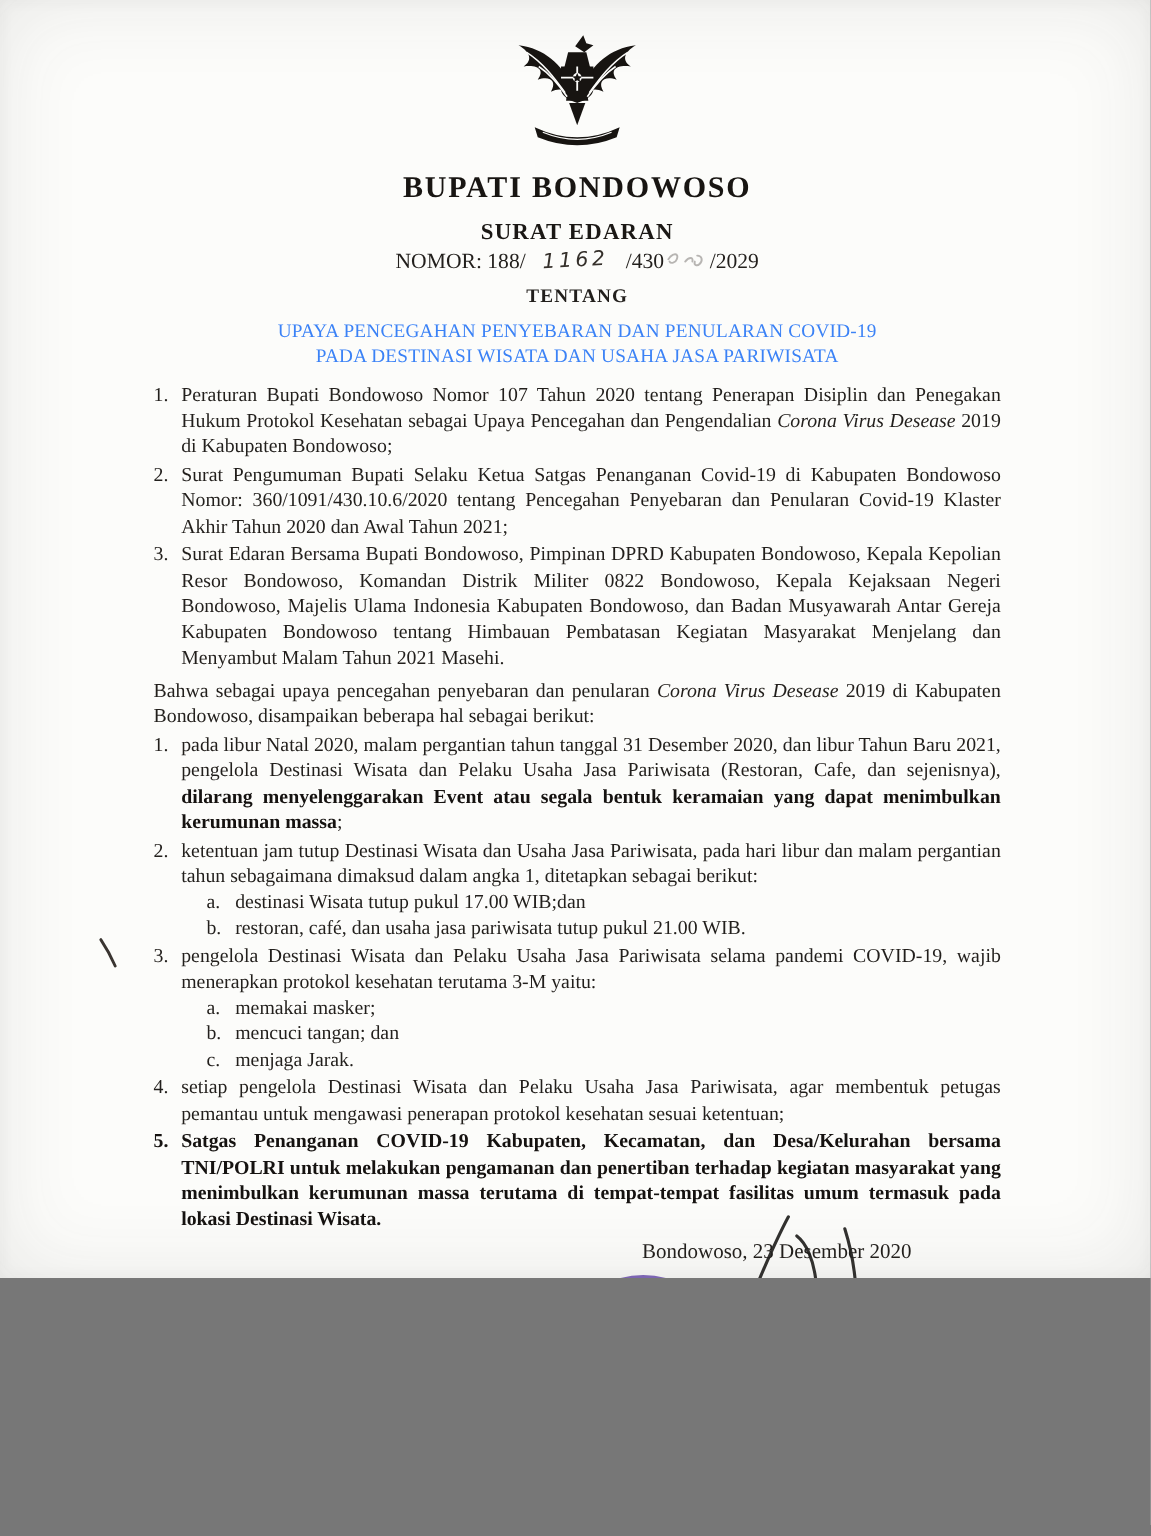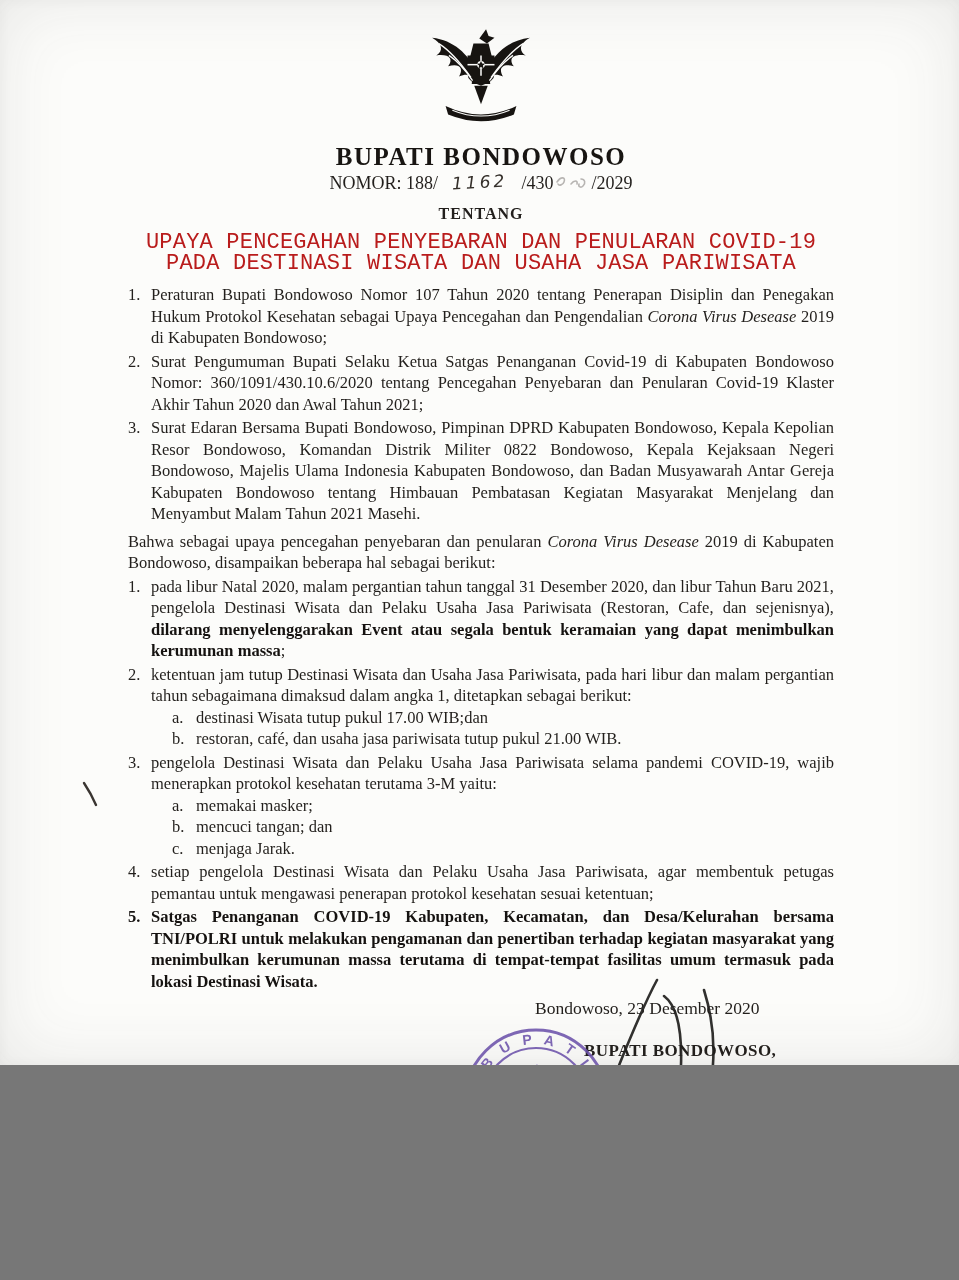--- a/index.html
+++ b/index.html
@@ -21,21 +21,21 @@
   .office { font-size:25px; font-weight:bold; letter-spacing:1.5px; margin-top:3px; color:#181512; }
   .doctype { font-size:19px; font-weight:bold; letter-spacing:1px; margin-top:12px; color:#1b1815; }
   .nomor { font-size:18px; margin-top:2px; white-space:nowrap; }
   .nomor .hand {
     display:inline-block; font-family:"DejaVu Sans", sans-serif; font-size:17px;
     letter-spacing:3px; transform:rotate(-3deg) translateY(-1px);
     margin:0 14px; color:#35302b; font-style:italic;
   }
   .nomor .scribble { display:inline-block; width:34px; height:18px; vertical-align:-3px; margin:0 2px; opacity:.38; }
   .tentang { font-size:16px; font-weight:bold; letter-spacing:1px; margin-top:11px; }
-  .title { font-size:22px; line-height:21px; margin-top:9px; letter-spacing:.2px; color:#b91c1c;font-family:Liberation Mono, monospace; }
+  .title { font-size:16px; line-height:21px; margin-top:9px; letter-spacing:.2px; color:#3b82f6; }
 
   
   .body-block { margin-top:10px; font-size:16.5px; line-height:21.5px; }
   .dasar-label { margin-bottom:1px; }
   .num-item { position:relative; padding-left:23px; text-align:justify; margin-bottom:2px; }
   .num-item > .marker { position:absolute; left:0; top:0; }
   .sub-item { position:relative; padding-left:24px; margin-left:21px; text-align:left; }
   .sub-item > .marker { position:absolute; left:0; top:0; }
   .para { text-align:justify; margin-top:6px; margin-bottom:2px; }
   .b { font-weight:bold; color:#151210; }
@@ -86,20 +86,21 @@
           <line x1="54" y1="47" x2="86" y2="47"></line>
           <line x1="70" y1="36" x2="70" y2="60"></line>
         </g>
         <circle cx="70" cy="47" r="4.5" fill="#fcfcfa"></circle>
         <path d="M70 42.5 L71.4 45.6 L74.8 45.9 L72.3 48.1 L73 51.4 L70 49.7 L67 51.4 L67.7 48.1 L65.2 45.9 L68.6 45.6 Z" fill="#171411"></path>
 
         <path d="M36 101 Q70 115 104 101" stroke="#fcfcfa" stroke-width="1.2" fill="none"></path>
       </svg>
 
       <div class="office">BUPATI BONDOWOSO</div>
+      <div class="doctype">SURAT EDARAN</div>
 
       <div class="nomor">
         <span>NOMOR: 188/</span><span class="hand">1162</span><span>/430</span><svg class="scribble" viewBox="0 0 34 18">
             <g stroke="#4a4340" stroke-width="1.6" fill="none" stroke-linecap="round">
               <path d="M2 8 C6 2 11 3 9 8 C8 11 4 12 3 10"></path>
               <path d="M16 10 C19 6 23 6 22 10"></path>
               <path d="M26 5 C30 5 31 9 28 12 C26 14 23 13 24 10"></path>
             </g>
           </svg><span>/2029</span>
       </div>

